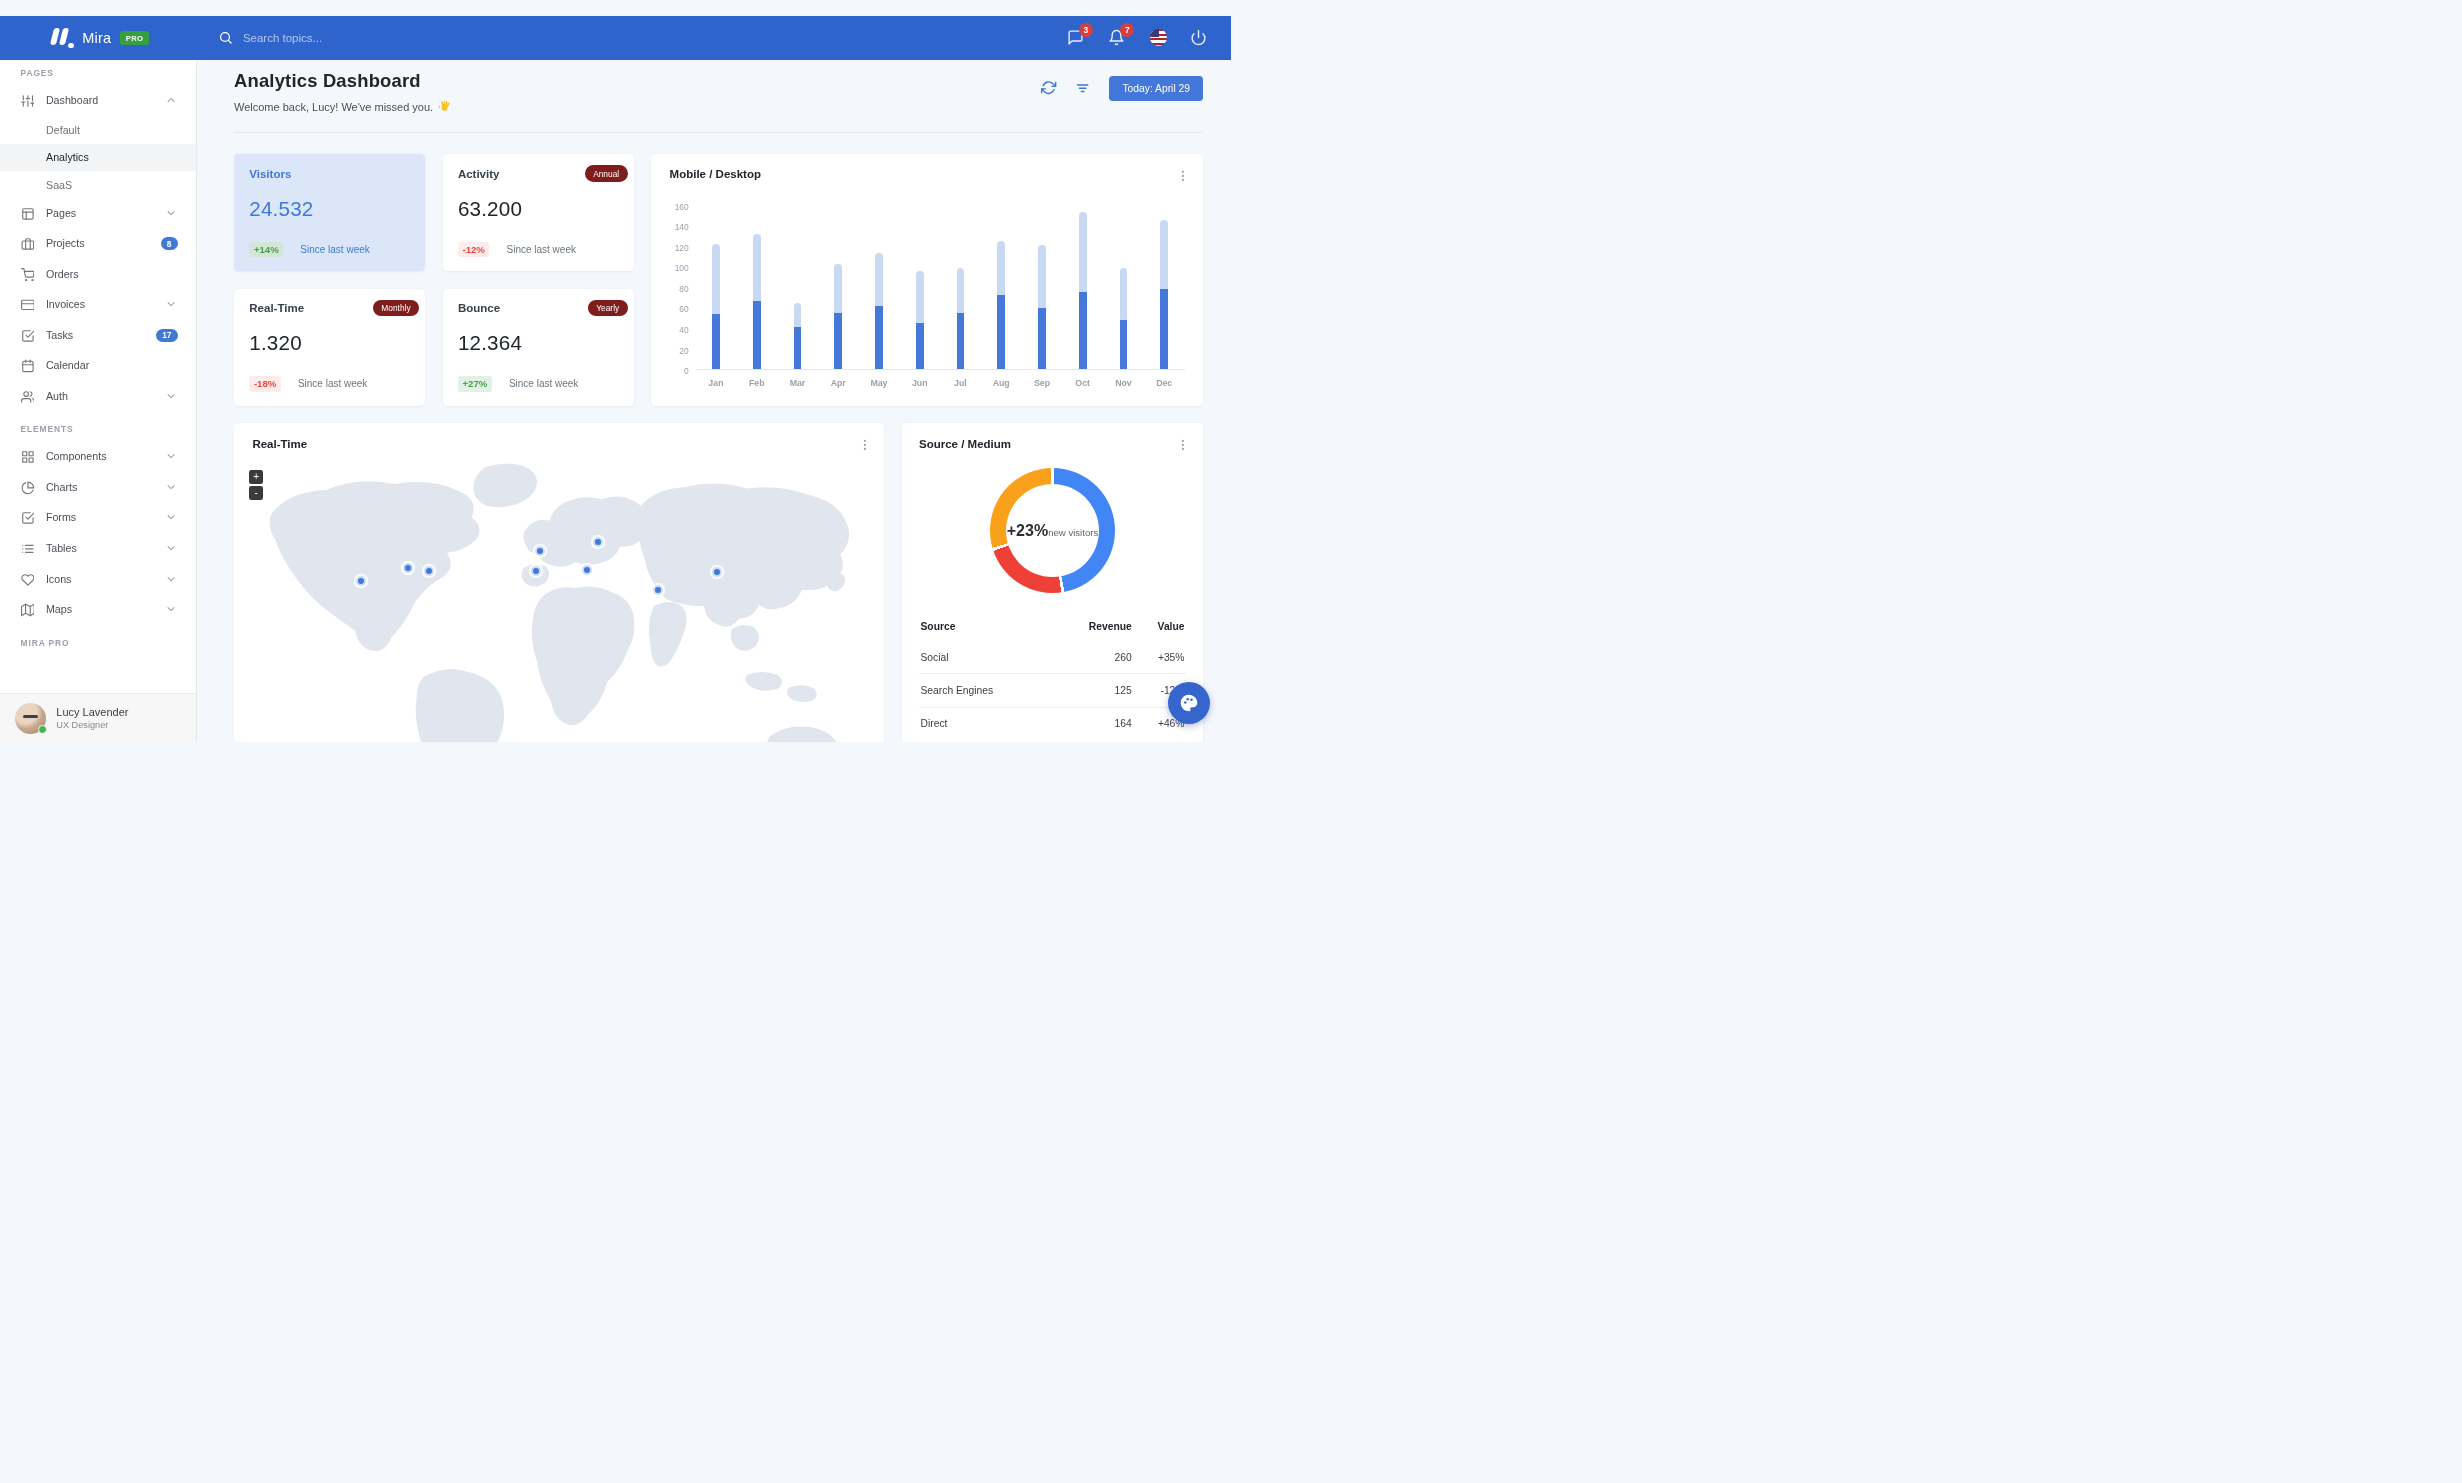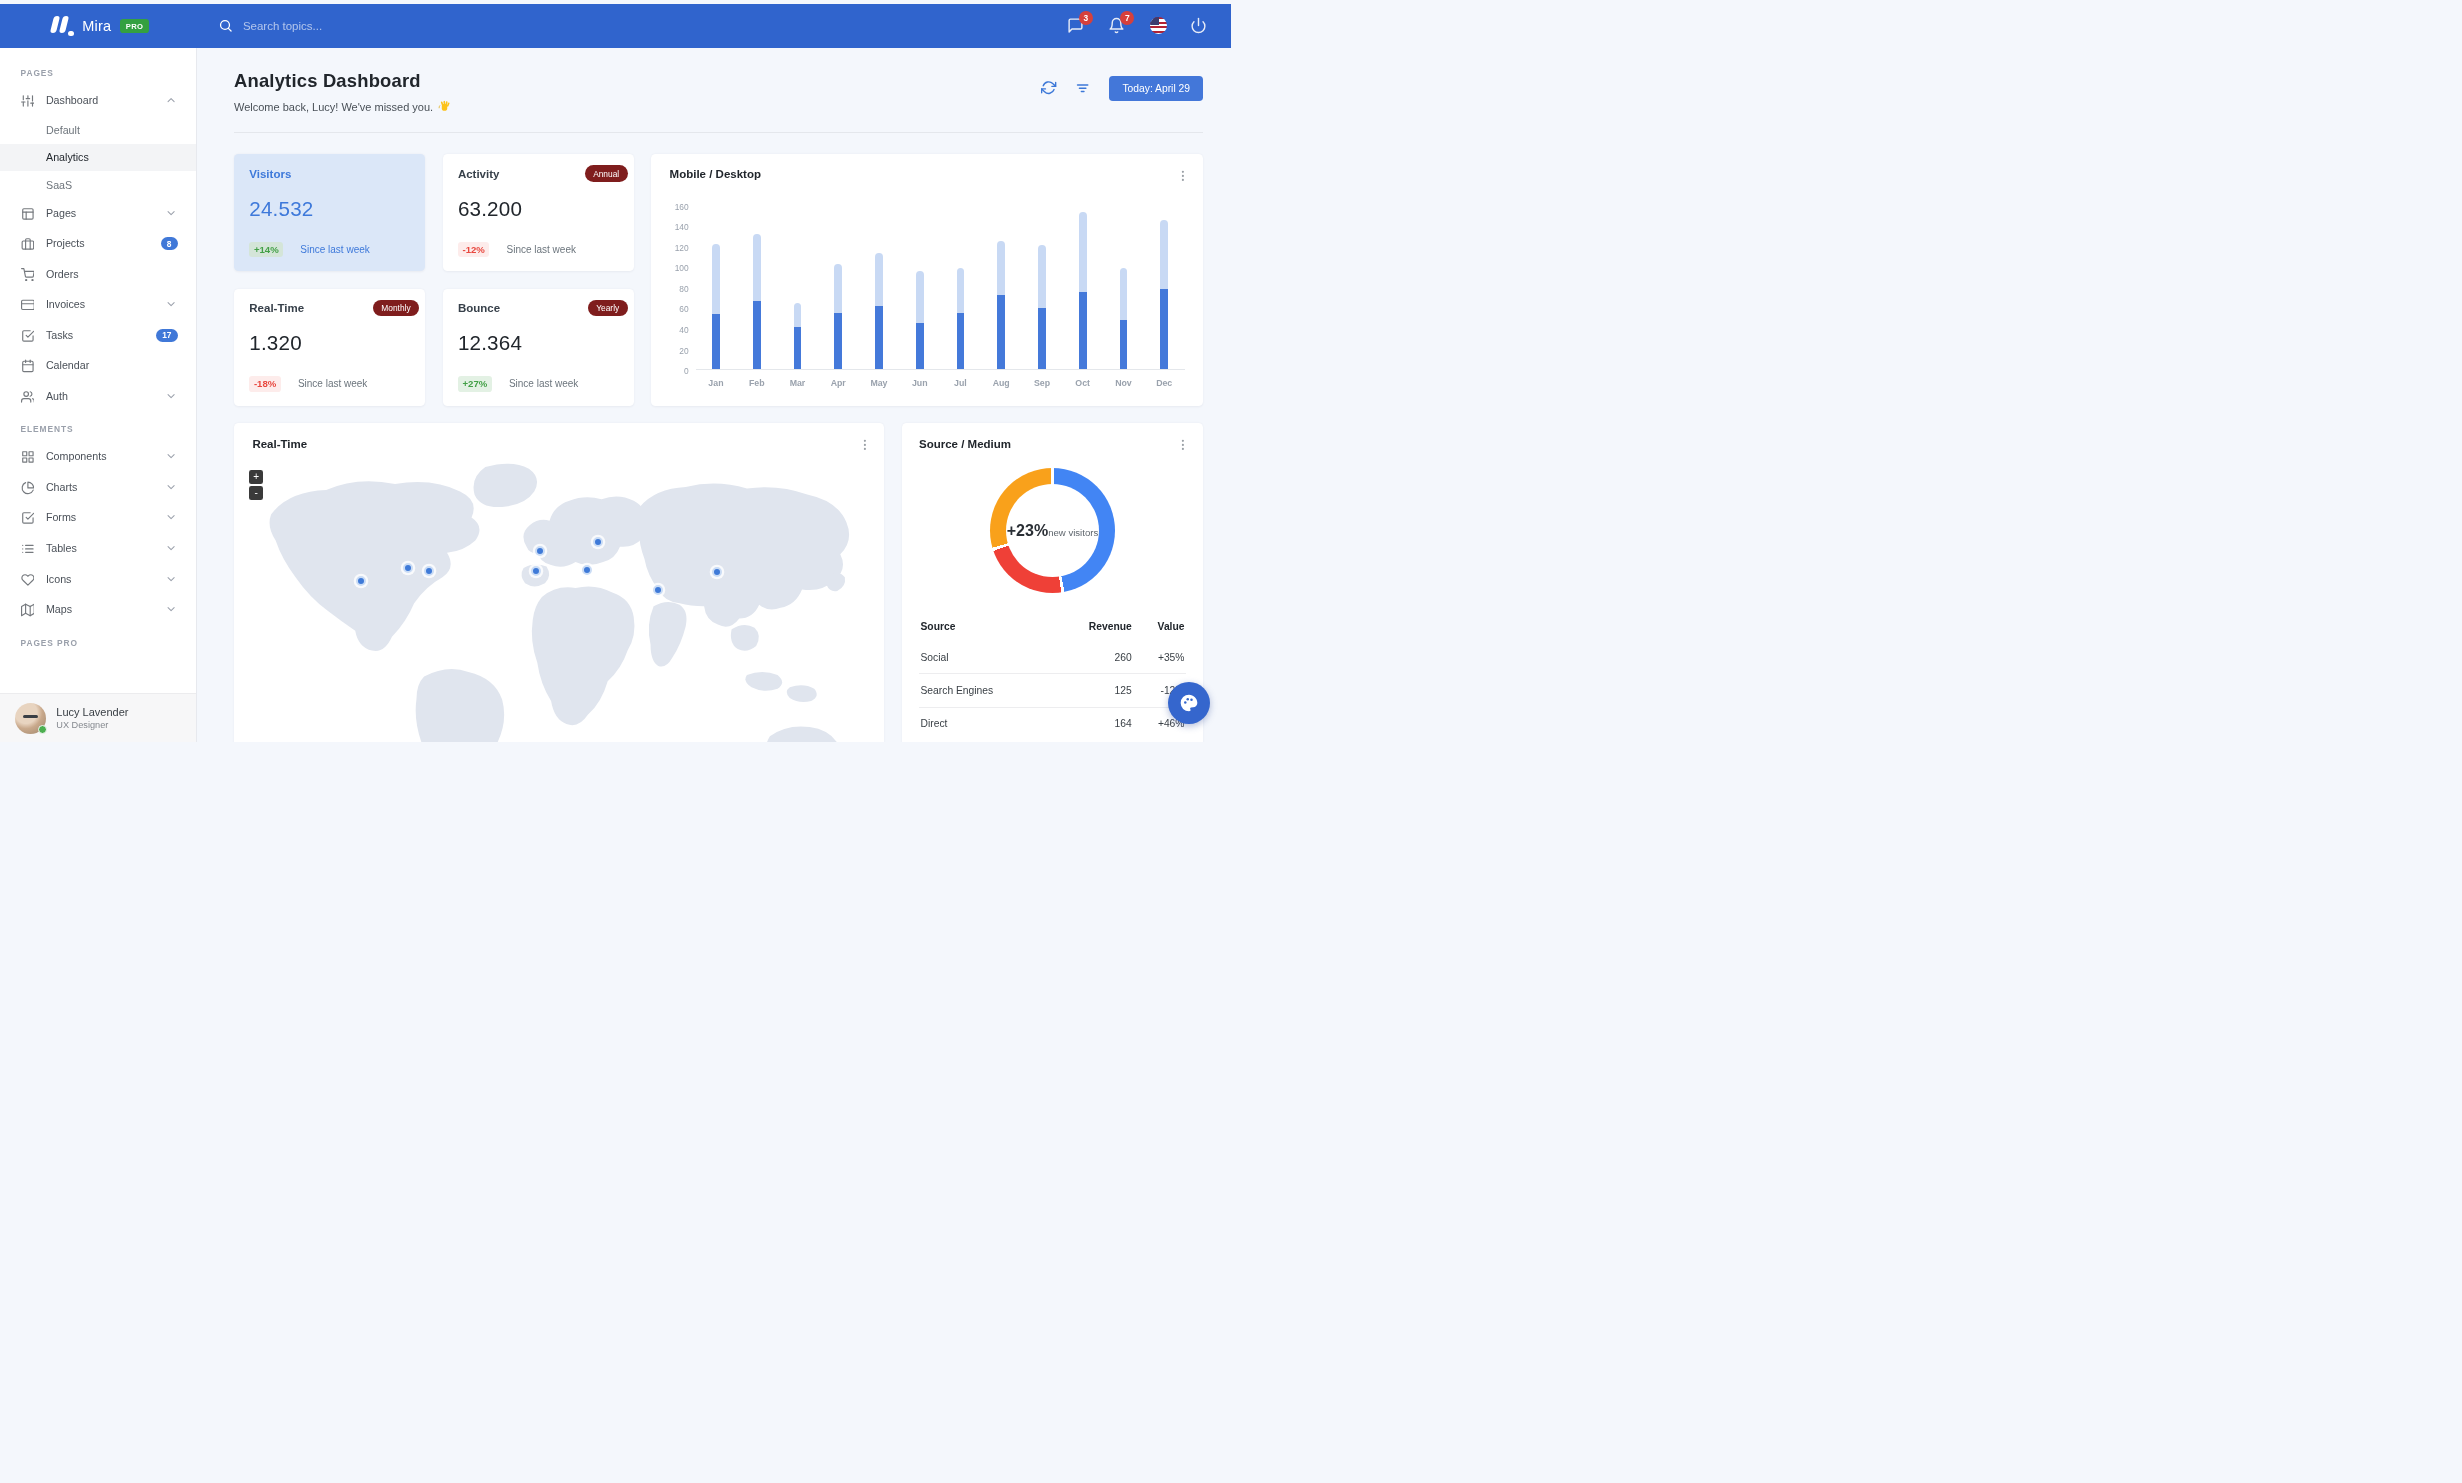--- a/index.html
+++ b/index.html
@@ -1,21 +1,21 @@
 <!DOCTYPE html>
 <html style="font-size:12.2px"><head>
 <meta charset="utf-8">
 <style>
   * { margin:0; padding:0; box-sizing:border-box; }
   html,body { width:1231px; height:742px; overflow:hidden; }
   body { font-family:"Liberation Sans", sans-serif; background:#f4f7fc; color:#212831; }
   #app { position:relative; width:1231px; height:742px; overflow:hidden; }
 
   
-  .navbar { position:absolute; top:4px; left:0; right:0; height:44px; background:#3064cd; display:flex; align-items:center; z-index:30; }
+  .navbar { position:absolute; top:16px; left:0; right:0; height:44px; background:#3064cd; display:flex; align-items:center; z-index:30; }
   .brand { width:197px; display:flex; align-items:center; gap:9.2px; padding-left:50px; flex:0 0 auto; cursor:pointer; }
   .logo-mark { position:relative; width:23px; height:20px; }
   .logo-bar { position:absolute; width:6.1px; height:17px; background:#fff; border-radius:3.1px; transform:skewX(-14deg); }
   .logo-bar.b1 { left:1.5px; top:0; }
   .logo-bar.b2 { left:10.7px; top:0; }
   .logo-dot { position:absolute; width:5.4px; height:5.4px; background:#fff; border-radius:50%; left:18.4px; bottom:0; }
   .brand-name { color:#fff; font-size:14.5px; font-weight:500; letter-spacing:0.2px; }
   .brand-badge { background:#34a040; color:#fff; font-size:7.6px; font-weight:700; padding:2.3px 5.4px; border-radius:3.1px; letter-spacing:0.4px; }
   .nav-search { display:flex; align-items:center; gap:9.2px; margin-left:21.4px; }
   .nav-search svg { width:15.3px; height:15.3px; stroke:#fff; }
@@ -349,21 +349,21 @@
               <polygon points="1 6 1 22 8 18 16 22 23 18 23 2 16 6 8 2 1 6"></polygon>
               <line x1="8" y1="2" x2="8" y2="18"></line>
               <line x1="16" y1="6" x2="16" y2="22"></line>
             </svg>
           </span>
           <span class="lbl">Maps</span>
           <span class="chev"><svg viewBox="0 0 24 24" fill="none" stroke-width="2" stroke-linecap="round" stroke-linejoin="round">
               <polyline points="6 9 12 15 18 9"></polyline>
             </svg></span>
         </div>
-        <div class="section-label">PAGES PRO</div>
+        <div class="section-label">MIRA PRO</div>
       </div>
     <div class="side-user">
       <span class="avatar">
           <span class="status"></span>
         </span>
       <span>
         <div class="user-name">Lucy Lavender</div>
         <div class="user-role">UX Designer</div>
       </span>
     </div>

